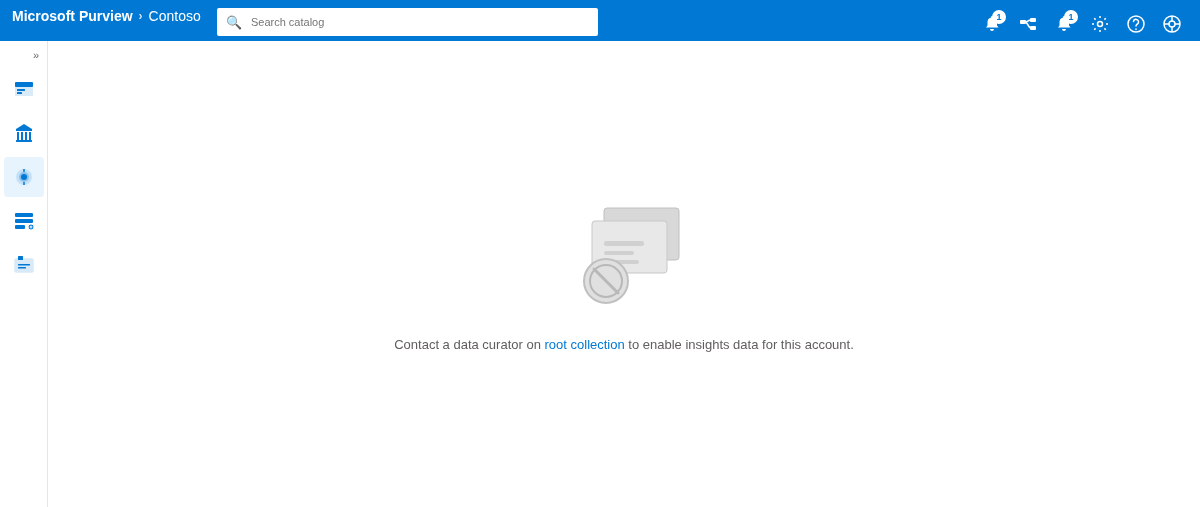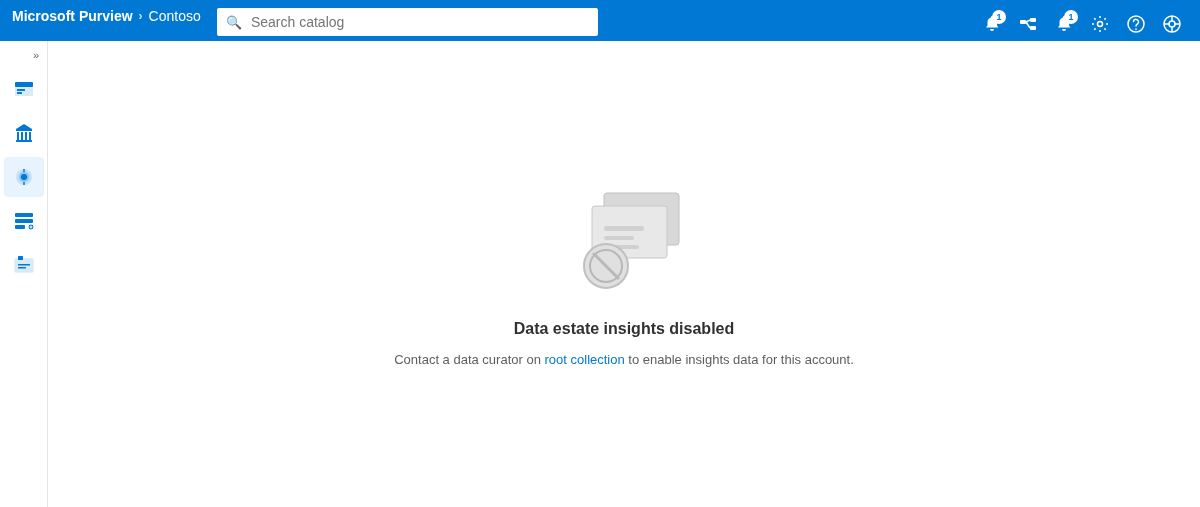--- a/index.html
+++ b/index.html
@@ -38,21 +38,21 @@
       background: #fff;
       border-radius: 2px;
       padding: 0 10px;
       height: 28px;
       gap: 8px;
       margin-left: 8px;
     }
     .search-bar input {
       border: none;
       outline: none;
-      font-size: 14px;
+      font-size: 11px;
       color: #0369a1;
       width: 100%;
       background: transparent;
     }
     .search-icon-inline {
       color: #666;
       font-size: 13px;
     }
     .header-spacer { flex: 1; }
     .header-icons {
@@ -336,20 +336,19 @@
           <rect x="30" y="38" width="40" height="5" rx="2" fill="#d0d0d0"></rect>
           <rect x="30" y="48" width="30" height="4" rx="2" fill="#d0d0d0"></rect>
           <rect x="30" y="57" width="35" height="4" rx="2" fill="#d0d0d0"></rect>
 
           <circle cx="32" cy="78" r="22" fill="#e0e0e0" stroke="#c0c0c0" stroke-width="2"></circle>
           <circle cx="32" cy="78" r="16" fill="none" stroke="#b8b8b8" stroke-width="2"></circle>
           <line x1="20" y1="66" x2="44" y2="90" stroke="#b8b8b8" stroke-width="3" stroke-linecap="round"></line>
         </g>
       </svg>
 
-      <div class="empty-state-title">Data estate insights disabled</div>
       <div class="empty-state-desc">
         Contact a data curator on <a href="#">root collection</a> to enable insights data for this account.
       </div>
     </div>
   </div>
 
 </div>
 
 </body></html>

